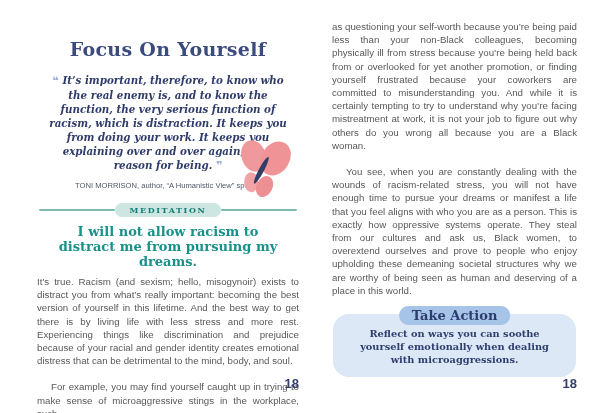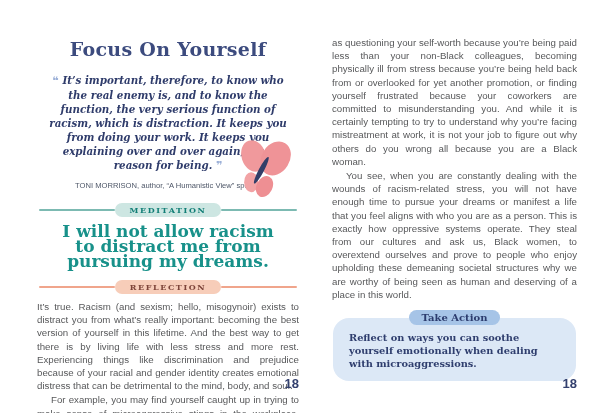--- a/index.html
+++ b/index.html
@@ -42,49 +42,50 @@
   .meditation-header{margin-top:12px;text-align:right;}
   .meditation-header .sh-line{background:#7cbab2;}
   .meditation-header .sh-pill{background:#cde6e2;color:#117e76;}
   .reflection-header{margin-top:11px;}
   .reflection-header .sh-line{background:#f0a58c;}
   .reflection-header .sh-pill{background:#f7cdb9;color:#7d4439;}
 
   .meditation-text{
     margin:7px auto 0;max-width:230px;text-align:center;
     font-family:"DejaVu Serif", serif;font-weight:bold;
-    font-size:17px;line-height:15px;color:#18918a;
+    font-size:13px;line-height:15px;color:#18918a;
   }
 
   .body-text{
     margin:6px 0 0 0;text-align:justify;
     font-size:9.7px;line-height:13.2px;color:#57585a;
   }
-  .body-text.indent{text-indent:14px;margin-top:1px;}
-  .page-right .body-text.first{margin-top:36px;}
+  .body-text.indent{text-indent:14px;margin-top:13px;}
+  .page-right .body-text.first{margin-top:20px;}
 
   .pagenum{
     position:absolute;bottom:22px;left:0;width:100%;text-align:right;
     font-weight:bold;font-size:13px;color:#33406e;
   }
 
   .butterfly{position:absolute;left:194px;top:138px;width:66px;height:68px;}
 
   .take-action{
     position:relative;margin:17px 1px 0;
     background:#dce8f6;border-radius:16px;
     padding:13px 16px 11px;
   }
   .ta-pill{
     position:absolute;top:-8px;left:50%;transform:translateX(-50%);
     background:#a6c4e7;border-radius:9px;padding:2px 13px;
     font-family:"DejaVu Serif", serif;font-weight:bold;
-    font-size:10px;color:#2c3c6e;white-space:nowrap;
+    font-size:13px;color:#2c3c6e;white-space:nowrap;
   }
   .ta-text{
+    text-align:center;
     font-family:"DejaVu Serif", serif;font-weight:bold;
     font-size:9.8px;line-height:13px;color:#2f3e6e;
   }
 </style>
 </head>
 <body>
 
 <div class="page page-left">
 
   <h1 class="title">Focus On Yourself</h1>
@@ -112,25 +113,20 @@
   </div>
 
   <div class="section-header meditation-header">
     <div class="sh-line"></div>
     <div class="sh-pill">MEDITATION</div>
     <div class="sh-line"></div>
   </div>
 
   <div class="meditation-text">I will not allow racism to distract me from pursuing my dreams.</div>
 
-  <div class="section-header reflection-header">
-    <div class="sh-line"></div>
-    <div class="sh-pill">REFLECTION</div>
-    <div class="sh-line"></div>
-  </div>
 
   <p class="body-text">It’s true. Racism (and sexism; hello, misogynoir) exists to distract you from what’s really important: becoming the best version of yourself in this lifetime. And the best way to get there is by living life with less stress and more rest. Experiencing things like discrimination and prejudice because of your racial and gender identity creates emotional distress that can be detrimental to the mind, body, and soul.</p>
   <p class="body-text indent">For example, you may find yourself caught up in trying to make sense of microaggressive stings in the workplace, such</p>
 
   <div class="pagenum">18</div>
 </div>
 
 <div class="page page-right">
 
   <p class="body-text first">as questioning your self-worth because you’re being paid less than your non-Black colleagues, becoming physically ill from stress because you’re being held back from or overlooked for yet another promotion, or finding yourself frustrated because your coworkers are committed to misunderstanding you. And while it is certainly tempting to try to understand why you’re facing mistreatment at work, it is not your job to figure out why others do you wrong all because you are a Black woman.</p>

